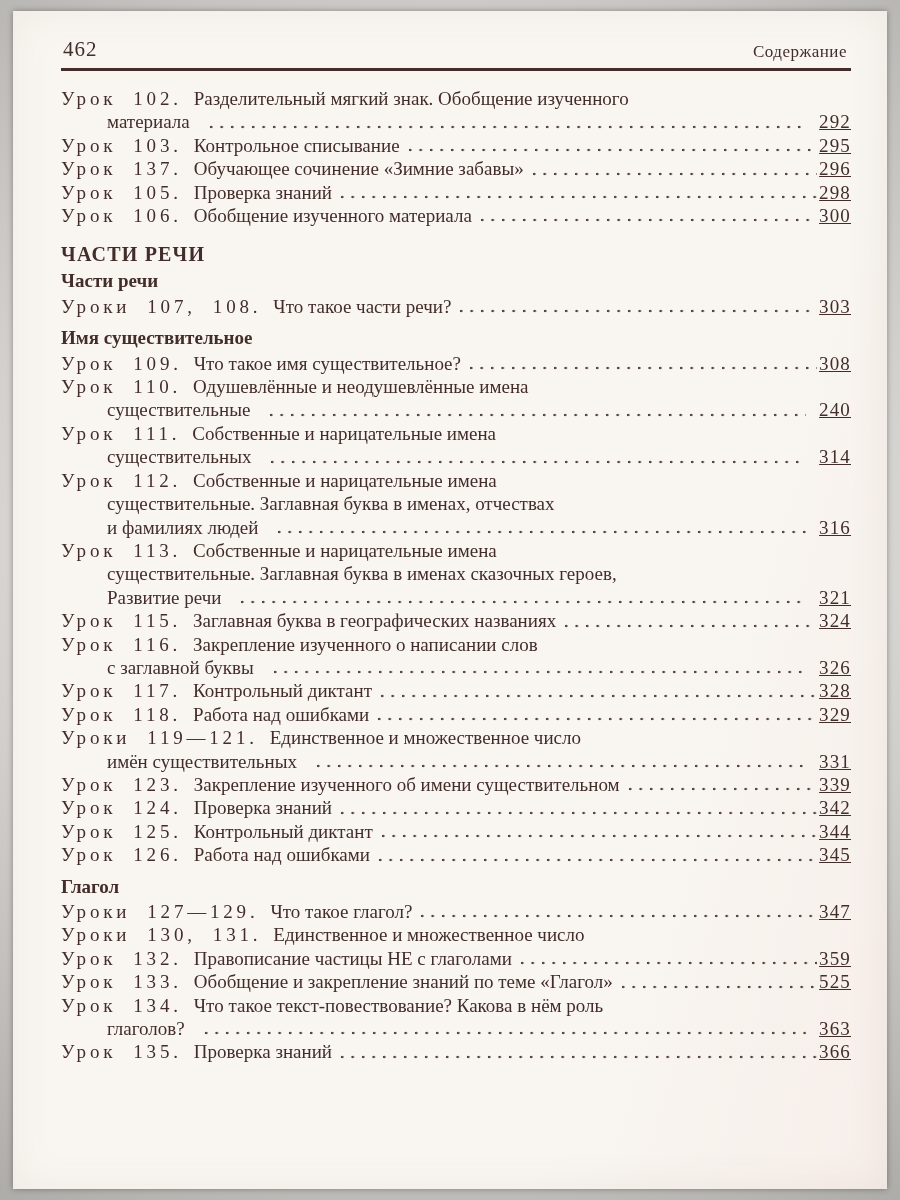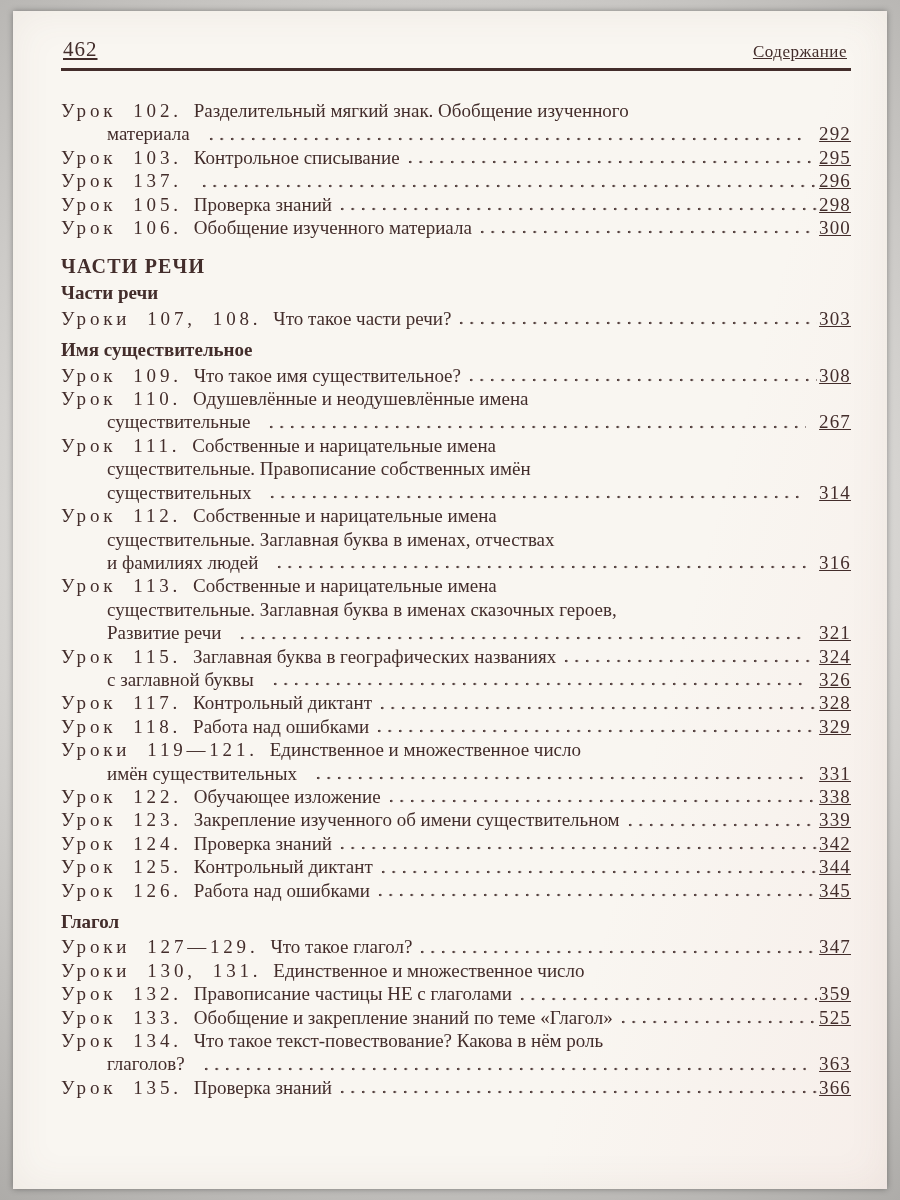--- a/index.html
+++ b/index.html
@@ -27,25 +27,24 @@
     padding:26px 36px 20px 48px;
     overflow:hidden;
     color:var(--ink);
   }
   header.pagehead{
     display:flex;
     justify-content:space-between;
     align-items:flex-end;
     padding:0 4px 6px 2px;
     border-bottom:3px solid var(--ink);
-    text-decoration:underline;
   }
   .pagenum{font-size:21px;letter-spacing:1px;}
   .htitle{font-size:17px;letter-spacing:0.5px;}
-  main.toc{margin-top:28px;font-size:19px;}
+  main.toc{margin-top:16px;font-size:19px;}
   .entry .line{
     display:flex;
     align-items:baseline;
     line-height:23.4px;
     white-space:nowrap;
   }
   .entry .line.cont{padding-left:46px;gap:11px;}
   .label{
     letter-spacing:0.20em;
     word-spacing:0.45em;
@@ -105,20 +104,21 @@
           <div class="line">
             <span class="label">Урок 103.</span>
             <span class="txt">Контрольное списывание</span>
             <span class="dots"></span>
             <span class="pageref">295</span>
           </div>
         </div>
         <div class="entry">
           <div class="line">
             <span class="label">Урок 137.</span>
+            <span class="txt">Обучающее сочинение «Зимние забавы»</span>
             <span class="dots"></span>
             <span class="pageref">296</span>
           </div>
         </div>
         <div class="entry">
           <div class="line">
             <span class="label">Урок 105.</span>
             <span class="txt">Проверка знаний</span>
             <span class="dots"></span>
             <span class="pageref">298</span>
@@ -152,32 +152,29 @@
           </div>
         </div>
         <div class="entry">
           <div class="line">
             <span class="label">Урок 110.</span>
             <span class="txt">Одушевлённые и неодушевлённые имена</span>
           </div>
           <div class="line cont">
             <span class="txt">существительные</span>
             <span class="dots"></span>
-            <span class="pageref">267</span>
+            <span class="pageref">240</span>
           </div>
         </div>
         <div class="entry">
           <div class="line">
             <span class="label">Урок 111.</span>
             <span class="txt">Собственные и нарицательные имена</span>
           </div>
           <div class="line cont">
-            <span class="txt">существительные. Правописание собственных имён</span>
-          </div>
-          <div class="line cont">
             <span class="txt">существительных</span>
             <span class="dots"></span>
             <span class="pageref">314</span>
           </div>
         </div>
         <div class="entry">
           <div class="line">
             <span class="label">Урок 112.</span>
             <span class="txt">Собственные и нарицательные имена</span>
           </div>
@@ -208,20 +205,24 @@
         </div>
         <div class="entry">
           <div class="line">
             <span class="label">Урок 115.</span>
             <span class="txt">Заглавная буква в географических названиях</span>
             <span class="dots"></span>
             <span class="pageref">324</span>
           </div>
         </div>
         <div class="entry">
+          <div class="line">
+            <span class="label">Урок 116.</span>
+            <span class="txt">Закрепление изученного о написании слов</span>
+          </div>
           <div class="line cont">
             <span class="txt">с заглавной буквы</span>
             <span class="dots"></span>
             <span class="pageref">326</span>
           </div>
         </div>
         <div class="entry">
           <div class="line">
             <span class="label">Урок 117.</span>
             <span class="txt">Контрольный диктант</span>
@@ -243,28 +244,20 @@
             <span class="txt">Единственное и множественное число</span>
           </div>
           <div class="line cont">
             <span class="txt">имён существительных</span>
             <span class="dots"></span>
             <span class="pageref">331</span>
           </div>
         </div>
         <div class="entry">
           <div class="line">
-            <span class="label">Урок 122.</span>
-            <span class="txt">Обучающее изложение</span>
-            <span class="dots"></span>
-            <span class="pageref">338</span>
-          </div>
-        </div>
-        <div class="entry">
-          <div class="line">
             <span class="label">Урок 123.</span>
             <span class="txt">Закрепление изученного об имени существительном</span>
             <span class="dots"></span>
             <span class="pageref">339</span>
           </div>
         </div>
         <div class="entry">
           <div class="line">
             <span class="label">Урок 124.</span>
             <span class="txt">Проверка знаний</span>

